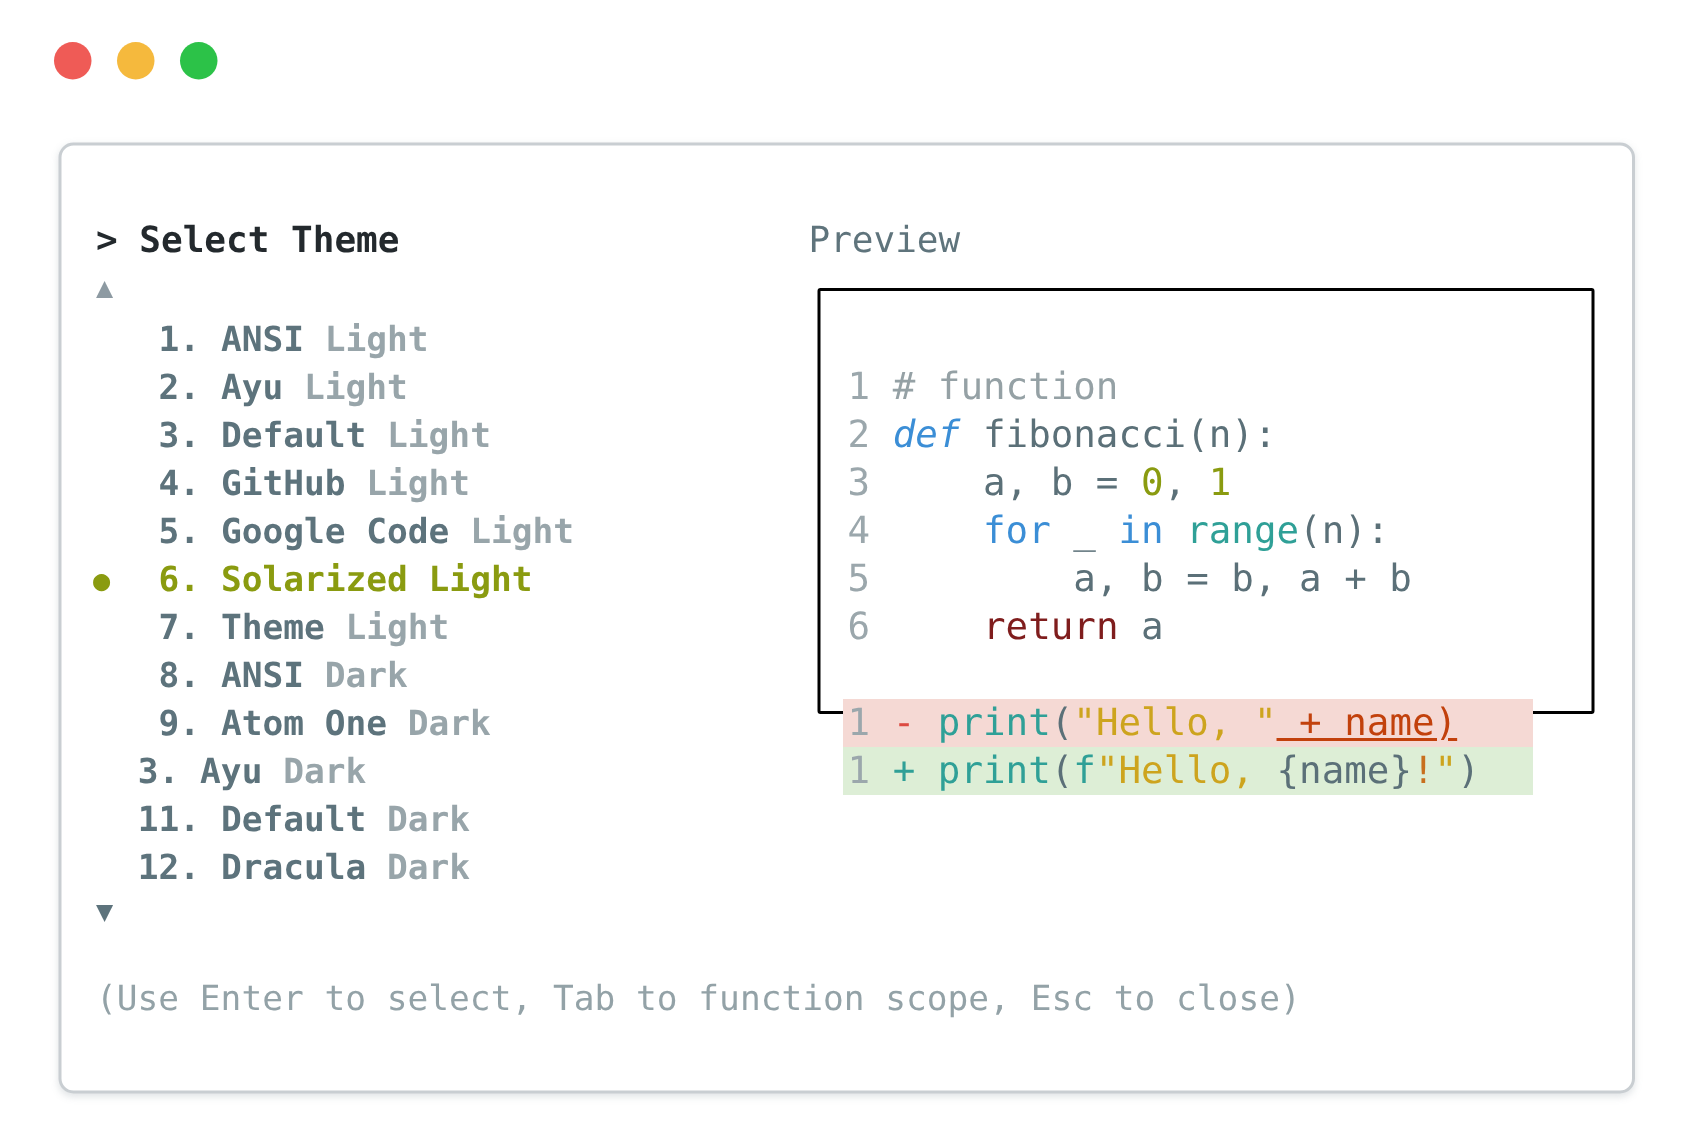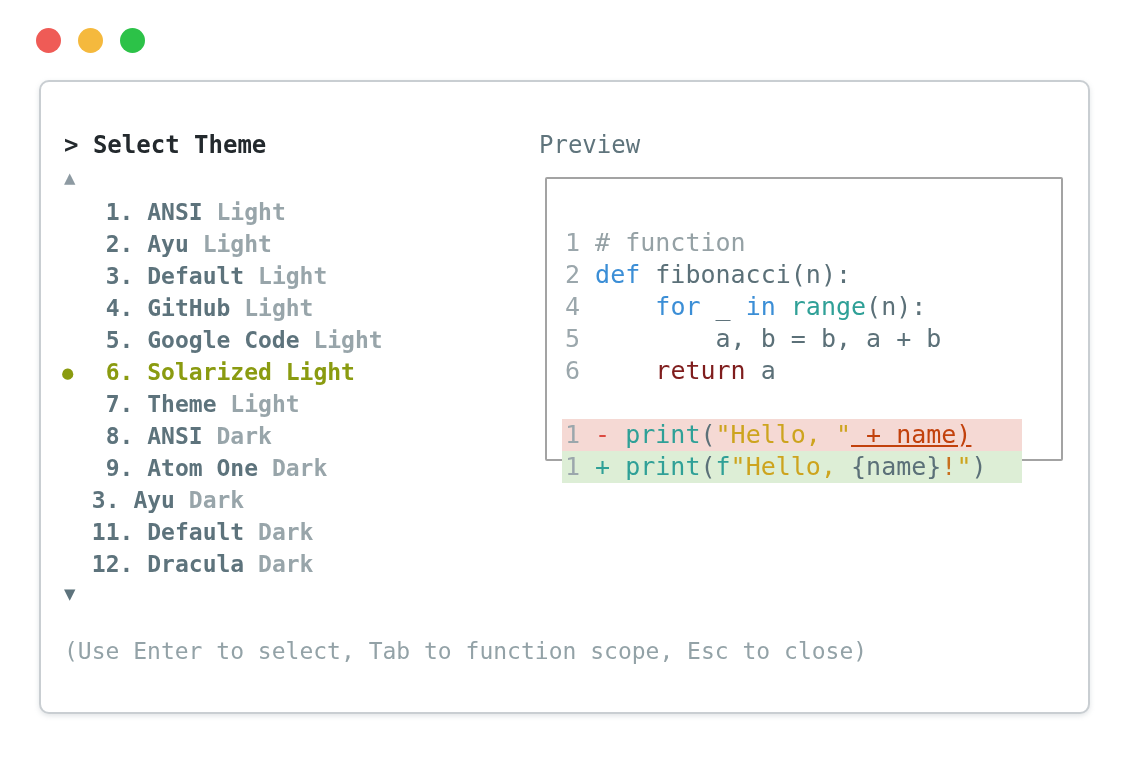--- a/index.html
+++ b/index.html
@@ -2,21 +2,21 @@
 <html><head>
 <meta charset="utf-8">
 <style>
   * { margin:0; padding:0; box-sizing:border-box; }
   html,body { width:1129px; height:757px; background:#ffffff; overflow:hidden;
               font-family:"DejaVu Sans Mono","Liberation Mono",monospace; }
 
   .traffic { position:absolute; top:28px; left:36px; display:flex; gap:17px; }
   .traffic .dot { width:25px; height:25px; border-radius:50%; }
 
-  .panel { position:absolute; left:39px; top:80px; width:1051px; height:634px;
+  .panel { position:absolute; left:39px; top:95px; width:1051px; height:634px;
            background:#ffffff; border:2px solid #c9ced2; border-radius:10px;
            box-shadow:0 2px 5px rgba(140,150,160,0.25);padding-left:36px; }
 
   .title { position:absolute; left:23px; top:49px; font-size:24px; font-weight:bold;
            color:#23292d; white-space:pre; }
 
   .scroll-arrow { position:absolute; left:23px; font-size:19px; }
   .arrow-up   { top:84px;  color:#8d9aa2; }
   .arrow-down { top:500px; color:#5d737c; }
 
@@ -24,21 +24,21 @@
   .theme-row { position:relative; height:32px; line-height:32px; font-size:23px;
                white-space:pre; cursor:default;font-weight:bold; }
   .theme-row .bullet { position:absolute; left:-16px; top:0; font-size:19px; }
   .c-slate { color:#5d737c; }
   .c-light { color:#98a5aa; }
   .c-olive { color:#8a9b10; }
 
   .preview-label { position:absolute; left:498px; top:49px; font-size:24px;
                    color:#5f747c; }
   .preview-box { position:absolute; left:504px; top:95px; width:518px; height:284px;
-                 background:#ffffff; border:2px solid #a3a3a3; border-radius:2px;
+                 background:#ffffff; border:2px solid #000000; border-radius:2px;
                  padding:48px 0 0 15px; }
   .code-line { height:32px; line-height:32px; font-size:25px; white-space:pre;
                padding-left:3px; width:460px; }
   .code-line span { white-space:pre; }
 
   .hint { position:absolute; left:23px; top:556px; font-size:23px; color:#93a2a7;
           white-space:pre; }
 </style>
 </head>
 <body>
@@ -69,21 +69,22 @@
       <div class="theme-row"><span class="c-slate"> 11. </span><span class="c-slate">Default </span><span class="c-light">Dark</span></div>
       <div class="theme-row"><span class="c-slate"> 12. </span><span class="c-slate">Dracula </span><span class="c-light">Dark</span></div>
     </div>
 
   <div class="scroll-arrow arrow-down">▼</div>
 
   <div class="preview-label">Preview</div>
 
   <div class="preview-box" id="preview-box">
       <div class="code-line"><span style="color: rgb(155, 167, 172);">1 </span><span style="color: rgb(149, 161, 165);"># function</span></div>
-      <div class="code-line"><span style="color: rgb(155, 167, 172);">2 </span><span style="color: rgb(59, 142, 214);">def</span><span style="color: rgb(91, 112, 120);"> fibonacci(n):</span></div>
+      <div class="code-line"><span style="color: rgb(155, 167, 172);">2 </span><span style="color: rgb(59, 142, 214); font-style: italic;">def</span><span style="color: rgb(91, 112, 120);"> fibonacci(n):</span></div>
+      <div class="code-line"><span style="color: rgb(155, 167, 172);">3 </span><span style="color: rgb(91, 112, 120);">    a, b = </span><span style="color: rgb(138, 155, 16);">0</span><span style="color: rgb(91, 112, 120);">, </span><span style="color: rgb(138, 155, 16);">1</span></div>
       <div class="code-line"><span style="color: rgb(155, 167, 172);">4 </span><span style="color: rgb(91, 112, 120);">    </span><span style="color: rgb(59, 142, 214);">for</span><span style="color: rgb(91, 112, 120);"> _ </span><span style="color: rgb(59, 142, 214);">in</span><span style="color: rgb(91, 112, 120);"> </span><span style="color: rgb(47, 160, 151);">range</span><span style="color: rgb(91, 112, 120);">(n):</span></div>
       <div class="code-line"><span style="color: rgb(155, 167, 172);">5 </span><span style="color: rgb(91, 112, 120);">        a, b = b, a + b</span></div>
       <div class="code-line"><span style="color: rgb(155, 167, 172);">6 </span><span style="color: rgb(91, 112, 120);">    </span><span style="color: #7f1d1d;">return</span><span style="color: rgb(91, 112, 120);"> a</span></div>
       <div class="code-line"></div>
       <div class="code-line" style="background: rgb(245, 217, 212);"><span style="color: rgb(155, 167, 172);">1 </span><span style="color: rgb(220, 74, 65);">- </span><span style="color: rgb(47, 160, 151);">print</span><span style="color: rgb(91, 112, 120);">(</span><span style="color: rgb(205, 164, 30);">"Hello, "</span><span style="color: #c2410c; text-decoration: underline;"> + name)</span></div>
       <div class="code-line" style="background: rgb(221, 238, 214);"><span style="color: rgb(155, 167, 172);">1 </span><span style="color: rgb(47, 160, 151);">+ </span><span style="color: rgb(47, 160, 151);">print</span><span style="color: rgb(91, 112, 120);">(</span><span style="color: rgb(47, 160, 151);">f</span><span style="color: rgb(205, 164, 30);">"Hello, </span><span style="color: rgb(91, 112, 120);">{name}</span><span style="color: rgb(200, 111, 30);">!</span><span style="color: rgb(205, 164, 30);">"</span><span style="color: rgb(91, 112, 120);">)</span></div>
     </div>
 
   <div class="hint">(Use Enter to select, Tab to function scope, Esc to close)</div>
 

